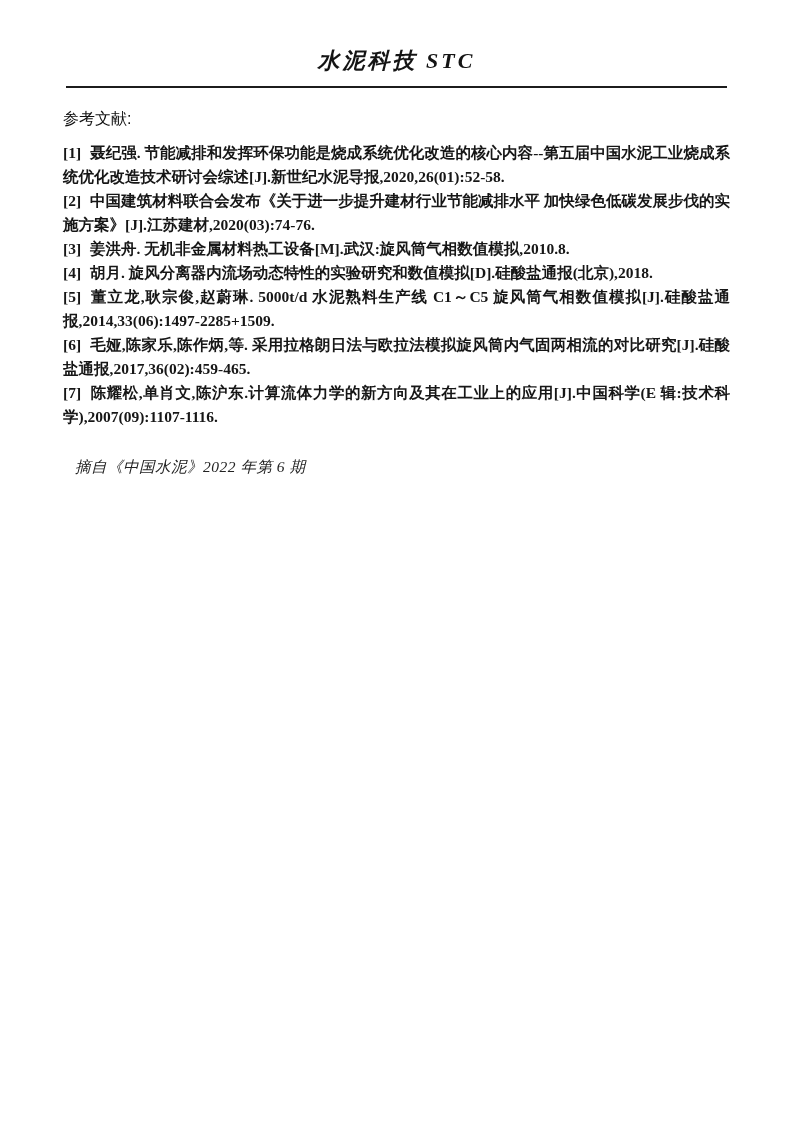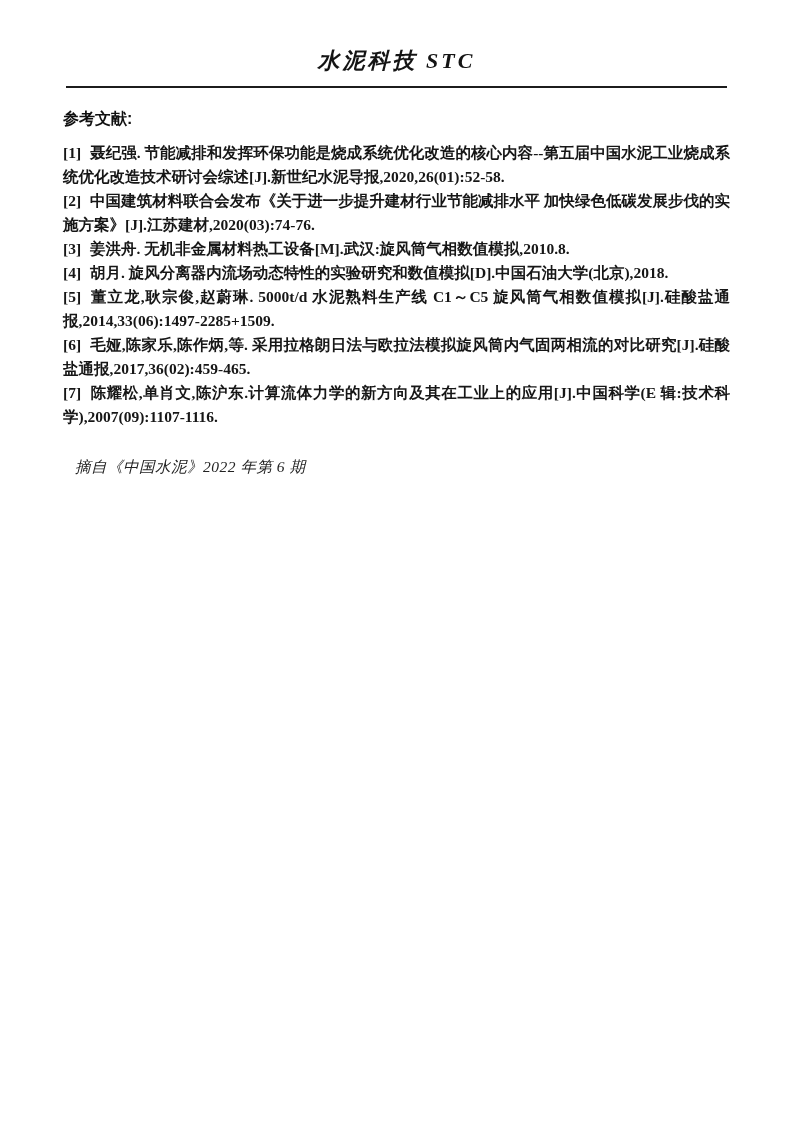--- a/index.html
+++ b/index.html
@@ -38,21 +38,21 @@
   }
   .content {
     position: absolute;
     top: 109px;
     left: 63px;
     width: 667px;
   }
   .refs-heading {
     font-family: "Liberation Sans", sans-serif;
     font-size: 16px;
-    font-weight: 700;
+    font-weight: 400;
     color: #101010;
     margin: 0 0 11px 0;
   }
   .ref {
     margin: 0;
     font-size: 15.5px;
     line-height: 24px;
     text-align: justify;
     text-justify: inter-character;
     color: #161616;
@@ -115,21 +115,21 @@
     <p class="ref">
       <span class="ref-label">[1]</span><span>聂纪强. 节能减排和发挥环保功能是烧成系统优化改造的核心内容--第五届中国水泥工业烧成系统优化改造技术研讨会综述[J].新世纪水泥导报,2020,26(01):52-58.</span>
     </p>
     <p class="ref">
       <span class="ref-label">[2]</span><span>中国建筑材料联合会发布《关于进一步提升建材行业节能减排水平 加快绿色低碳发展步伐的实施方案》[J].江苏建材,2020(03):74-76.</span>
     </p>
     <p class="ref">
       <span class="ref-label">[3]</span><span>姜洪舟. 无机非金属材料热工设备[M].武汉:旋风筒气相数值模拟,2010.8.</span>
     </p>
     <p class="ref">
-      <span class="ref-label">[4]</span><span>胡月. 旋风分离器内流场动态特性的实验研究和数值模拟[D].中国石油大学(北京),2018.</span>
+      <span class="ref-label">[4]</span><span>胡月. 旋风分离器内流场动态特性的实验研究和数值模拟[D].硅酸盐通报(北京),2018.</span>
     </p>
     <p class="ref">
       <span class="ref-label">[5]</span><span>董立龙,耿宗俊,赵蔚琳. 5000t/d 水泥熟料生产线 C1～C5 旋风筒气相数值模拟[J].硅酸盐通报,2014,33(06):1497-2285+1509.</span>
     </p>
     <p class="ref">
       <span class="ref-label">[6]</span><span>毛娅,陈家乐,陈作炳,等. 采用拉格朗日法与欧拉法模拟旋风筒内气固两相流的对比研究[J].硅酸盐通报,2017,36(02):459-465.</span>
     </p>
     <p class="ref">
       <span class="ref-label">[7]</span><span>陈耀松,单肖文,陈沪东.计算流体力学的新方向及其在工业上的应用[J].中国科学(E 辑:技术科学),2007(09):1107-1116.</span>
     </p>

